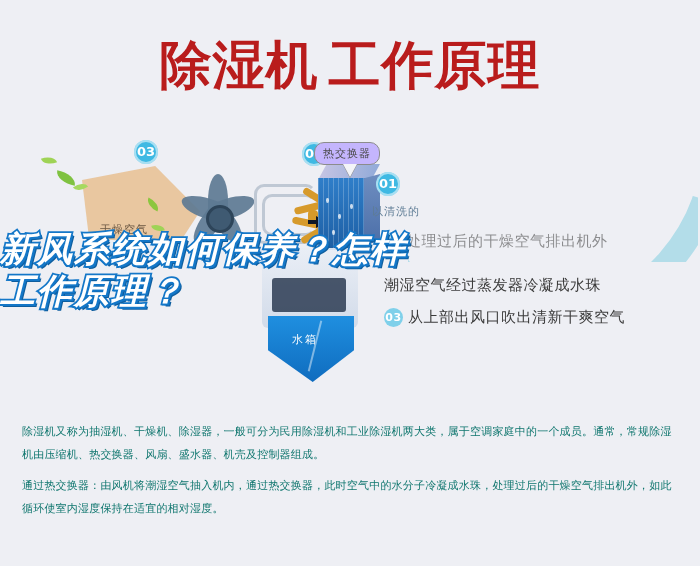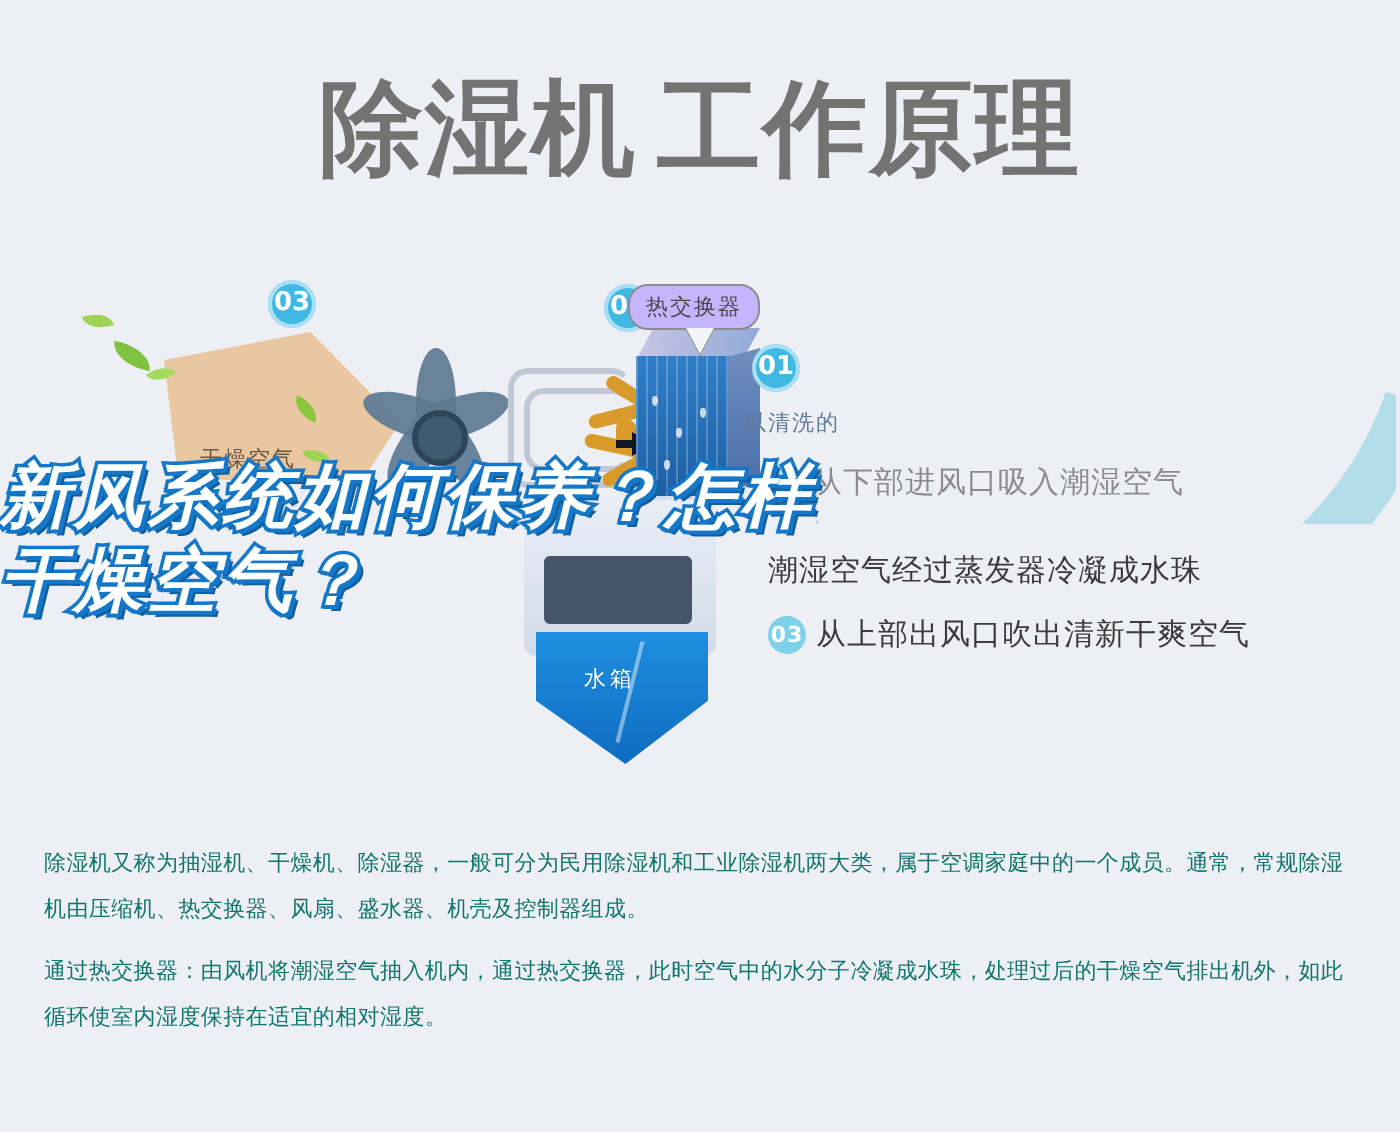--- a/index.html
+++ b/index.html
@@ -12,21 +12,21 @@
   }
   #page{position:relative;width:700px;height:566px;background:#eeeff4;overflow:hidden;}
 
   
   .header-title{
     position:absolute;left:0;top:30px;width:700px;
     text-align:center;
     font-size:52px;
     font-weight:bold;
     letter-spacing:1px;
-    color:#737373;
+    color:#b91c1c;
     line-height:70px;
     white-space:nowrap;
   }
   .header-title .t1{font-family:"DejaVu Sans",sans-serif;}
   .header-title .t2{font-family:"DejaVu Sans",sans-serif;margin-left:10px;}
 
   
   .stage{position:absolute;left:0;top:128px;width:700px;height:285px;}
 
   .swoosh{
@@ -267,31 +267,31 @@
     </div>
 
     <div class="badge b03">03</div>
     <div class="badge b02">02</div>
     <div class="badge b01">01</div>
 
     <div class="callout">热交换器</div>
     <div class="wet-label">以清洗的</div>
 
     <div class="caption cap01">
-      <span class="cbadge">01</span><span>从下部进风口吸入潮湿空气</span>
+      <span class="cbadge">01</span><span>处理过后的干燥空气排出机外</span>
     </div>
     <div class="caption cap02">
       <span>潮湿空气经过蒸发器冷凝成水珠</span>
     </div>
     <div class="caption cap03">
       <span class="cbadge">03</span><span>从上部出风口吹出清新干爽空气</span>
     </div>
   </div>
 
   <div class="overlay">
     <div class="line">新风系统如何保养？怎样</div>
-    <div class="line">干燥空气？</div>
+    <div class="line">工作原理？</div>
   </div>
 
   <div class="copy p1">除湿机又称为抽湿机、干燥机、除湿器，一般可分为民用除湿机和工业除湿机两大类，属于空调家庭中的一个成员。通常，常规除湿机由压缩机、热交换器、风扇、盛水器、机壳及控制器组成。</div>
   <div class="copy p2">通过热交换器：由风机将潮湿空气抽入机内，通过热交换器，此时空气中的水分子冷凝成水珠，处理过后的干燥空气排出机外，如此循环使室内湿度保持在适宜的相对湿度。</div>
 
 </div>
 
 </body></html>

